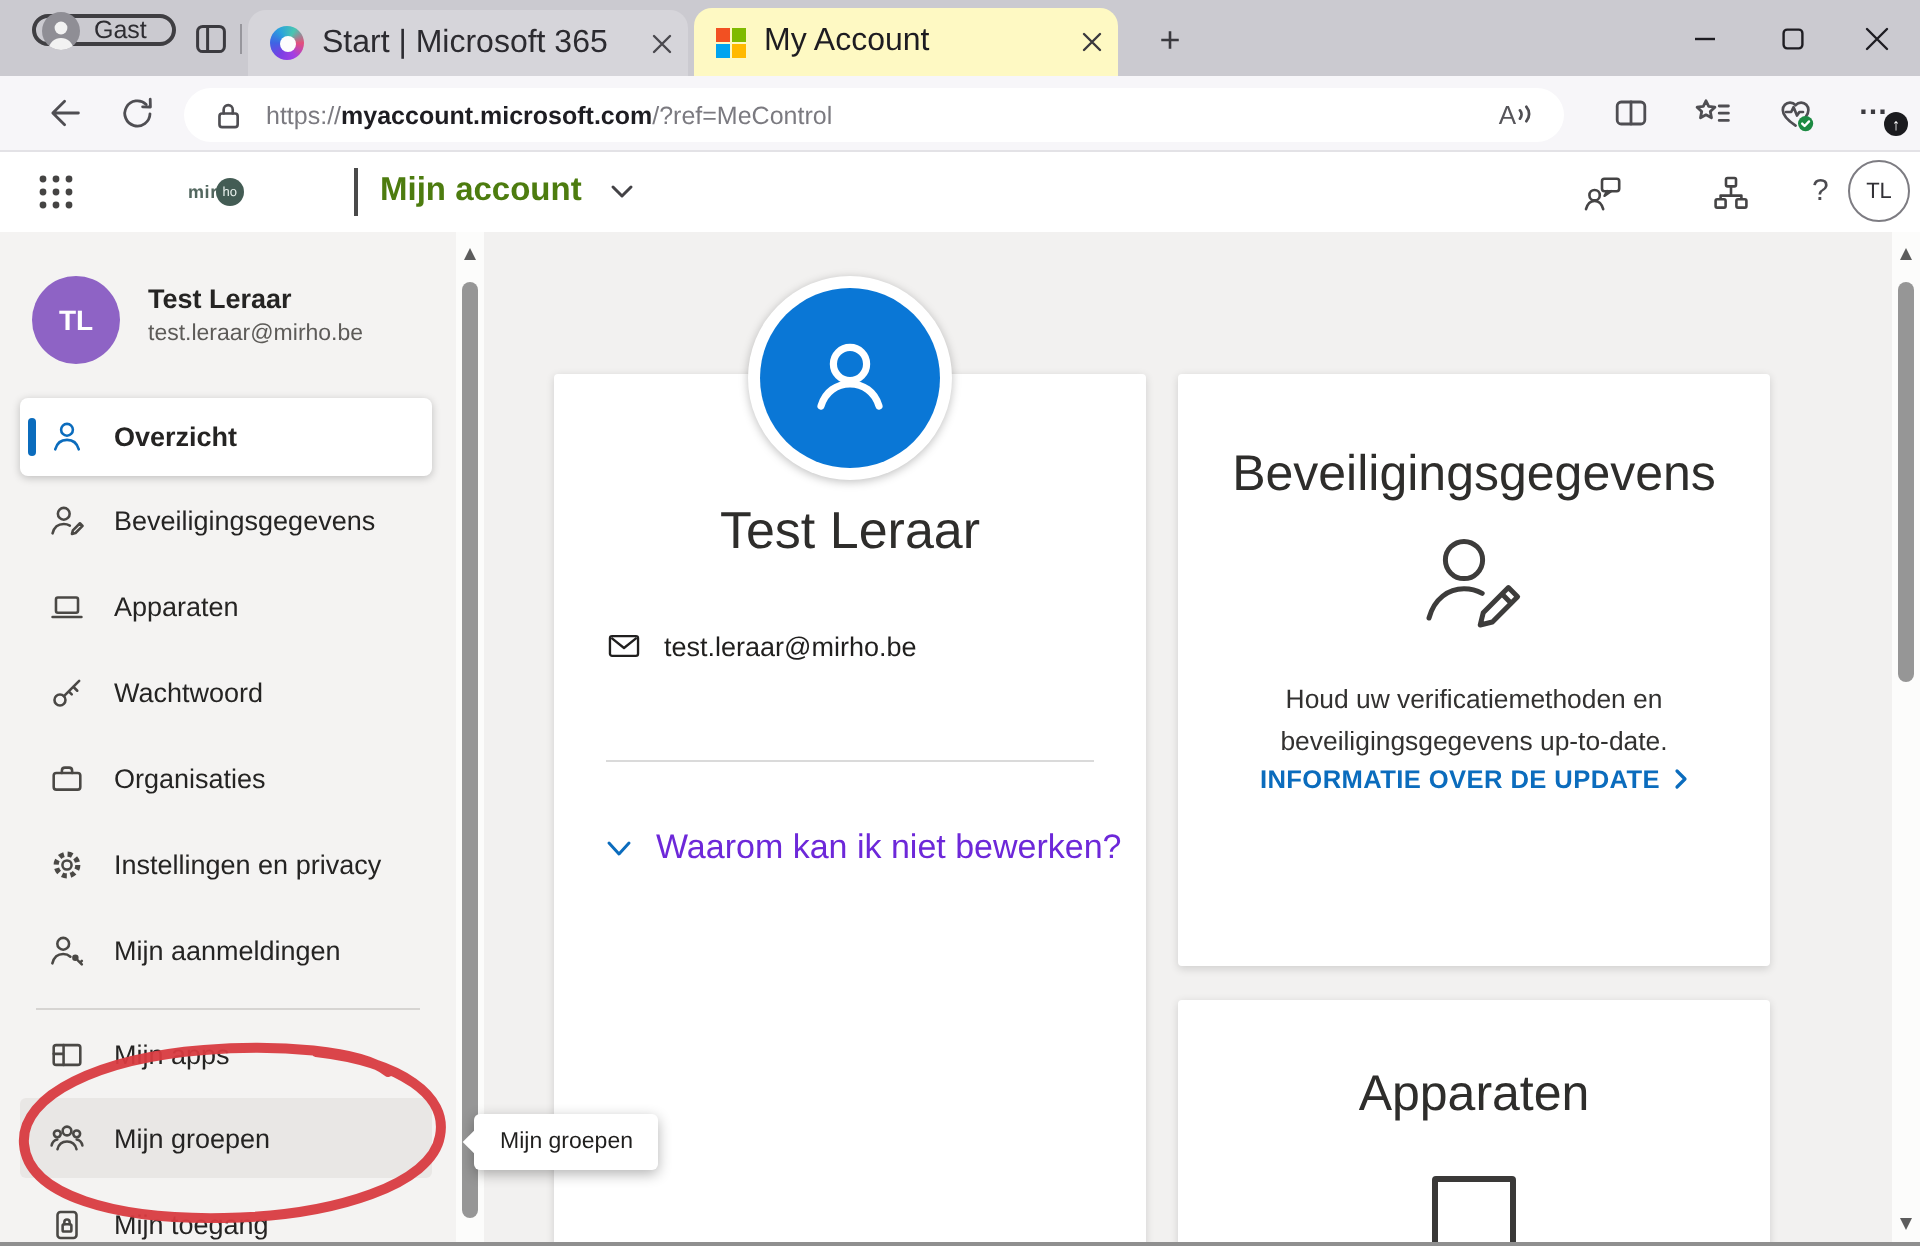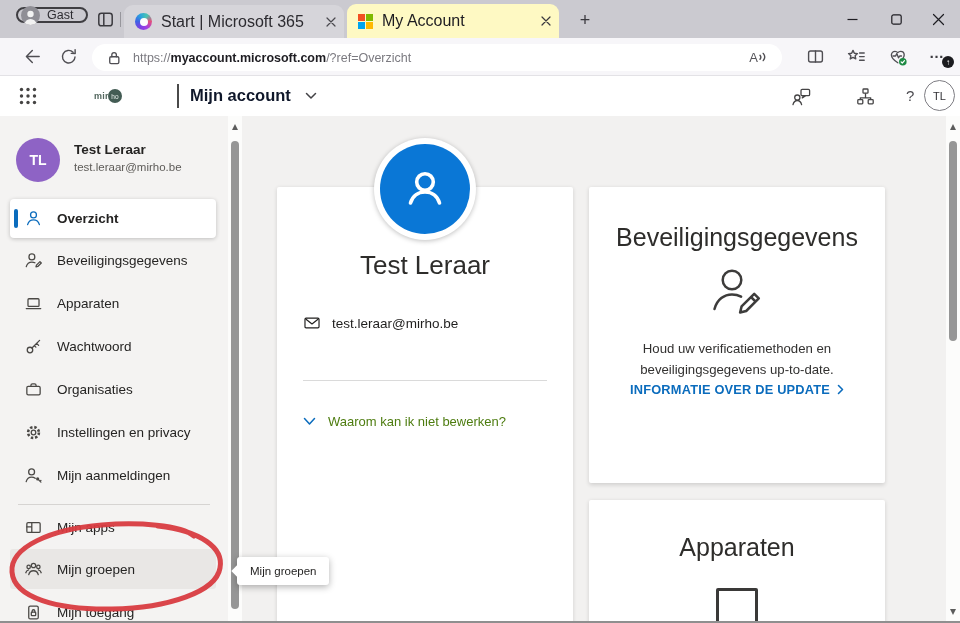--- a/index.html
+++ b/index.html
@@ -48,21 +48,21 @@
                 color:#fff; font-size:8px; display:flex; align-items:center; justify-content:center; }
 
   
   .appheader { position:absolute; left:0; top:76px; width:960px; height:40px; background:#fff; }
   .waffle { position:absolute; left:18px; top:86px; cursor:pointer; }
   .orglogo { position:absolute; left:94px; top:89px; display:flex; align-items:center; cursor:pointer; }
   .orglogo .t { font-size:9px; font-weight:700; color:#53675f; letter-spacing:.3px; }
   .orglogo .b { width:14px; height:14px; border-radius:50%; background:#435c54; color:#eaf2ee; font-size:6.5px;
                 display:flex; align-items:center; justify-content:center; margin-left:-1px; }
   .hd-div { position:absolute; left:177px; top:84px; width:2px; height:24px; background:#4a4a4a; }
-  .hd-title { position:absolute; left:190px; top:86px; font-size:16.5px; font-weight:700; color:#0f172a;
+  .hd-title { position:absolute; left:190px; top:86px; font-size:16.5px; font-weight:700; color:#4d7c0f;
               display:flex; align-items:center; gap:14px; cursor:pointer;justify-content:flex-end; }
   .hd-ic { position:absolute; top:86px; cursor:pointer; }
   .help { position:absolute; left:906px; top:87px; font-size:15px; color:#4c4b50; cursor:pointer; }
   .hd-avatar { position:absolute; left:924px; top:80px; width:31px; height:31px; border:1.5px solid #7d7c82; border-radius:50%;
                display:flex; align-items:center; justify-content:center; font-size:11px; color:#323136; cursor:pointer; background:#fff; }
 
   
   .sidebar { position:absolute; left:0; top:116px; width:228px; height:507px; background:#f4f3f2; }
   .sb-user-av { position:absolute; left:16px; top:22px; width:44px; height:44px; border-radius:50%; background:#8e63c5;
                 color:#fff; font-size:14px; font-weight:700; display:flex; align-items:center; justify-content:center; }
@@ -88,21 +88,21 @@
 
   
   .card { position:absolute; background:#fff; border-radius:2px; box-shadow:0 1.2px 4px rgba(0,0,0,.14); }
   .card-profile { left:277px; top:187px; width:296px; height:450px; }
   .big-avatar { position:absolute; left:374px; top:138px; width:102px; height:102px; border-radius:50%; background:#fff;
                 box-shadow:0 1px 5px rgba(0,0,0,.25); display:flex; align-items:center; justify-content:center; }
   .big-avatar .blue { width:90px; height:90px; border-radius:50%; background:#0a77d6; display:flex; align-items:center; justify-content:center; }
   .pf-name { position:absolute; left:0; top:63px; width:100%; text-align:center; font-size:26px; color:#2e2d2b; }
   .pf-mailrow { position:absolute; left:26px; top:127px; display:flex; align-items:center; gap:11px; font-size:13.5px; color:#201f1e; }
   .pf-div { position:absolute; left:26px; top:193px; width:244px; height:1px; background:#dadada; }
-  .pf-link { position:absolute; left:26px; top:227px; display:flex; align-items:center; gap:12px; font-size:13px; color:#4d7c0f; cursor:pointer; }
+  .pf-link { position:absolute; left:26px; top:227px; display:flex; align-items:center; gap:12px; font-size:17px; color:#6d28d9; cursor:pointer; }
   .card-sec { left:589px; top:187px; width:296px; height:296px; text-align:center; }
   .sec-title { margin-top:36px; font-size:25px; color:#2e2d2b; }
   .sec-icon { margin-top:13px; }
   .sec-desc { font-size:13.2px; color:#323130; line-height:21px; margin-top:9px; }
   .sec-link { font-size:12.8px; font-weight:700; color:#0b6cbd; letter-spacing:.2px; cursor:pointer;
               display:inline-flex; align-items:center; gap:7px; }
   .card-dev { left:589px; top:500px; width:296px; height:130px; text-align:center; }
   .dev-title { margin-top:33px; font-size:25px; color:#2e2d2b; }
   .laptop-box { width:42px; height:38px; border:3.5px solid #3a3938; border-radius:2px; margin:26px auto 0; }
 
@@ -191,21 +191,21 @@
     <svg class="tic" width="19" height="19" viewBox="0 0 19 19">
         <path d="M16 9.9a6.3 6.3 0 1 1-1.9-4.7"></path>
         <path d="M16.1 2.6l.1 3.9-3.9-.1"></path>
       </svg>
   </span>
   <div class="urlpill">
     <svg class="tic" style="margin-left:13px" width="18" height="18" viewBox="0 0 19 19">
         <rect x="5" y="8.2" width="9.6" height="7.2" rx="1.4"></rect>
         <path d="M7.2 8.2V6.2a2.4 2.4 0 0 1 4.8 0v2"></path>
       </svg>
-    <span class="url"><span>https://</span><b>myaccount.microsoft.com</b><span>/?ref=Overzicht</span></span>
+    <span class="url"><span>https://</span><b>myaccount.microsoft.com</b><span>/?ref=MeControl</span></span>
     <span style="margin-left:auto;margin-right:14px;display:flex;align-items:center">
       <span style="font-size:13px;color:#56555a">A</span>
       <svg class="tic" width="10" height="15" viewBox="0 0 10 15">
           <path d="M2 5.2c1 1.2 1 2.9 0 4.1M5.2 3.4c1.8 2.1 1.8 5.1 0 7.2"></path>
         </svg>
     </span>
   </div>
   <span class="navbtn" style="left:806px">
     <svg class="tic" width="19" height="19" viewBox="0 0 19 19">
         <rect x="2.6" y="4" width="13.8" height="11" rx="2"></rect>

